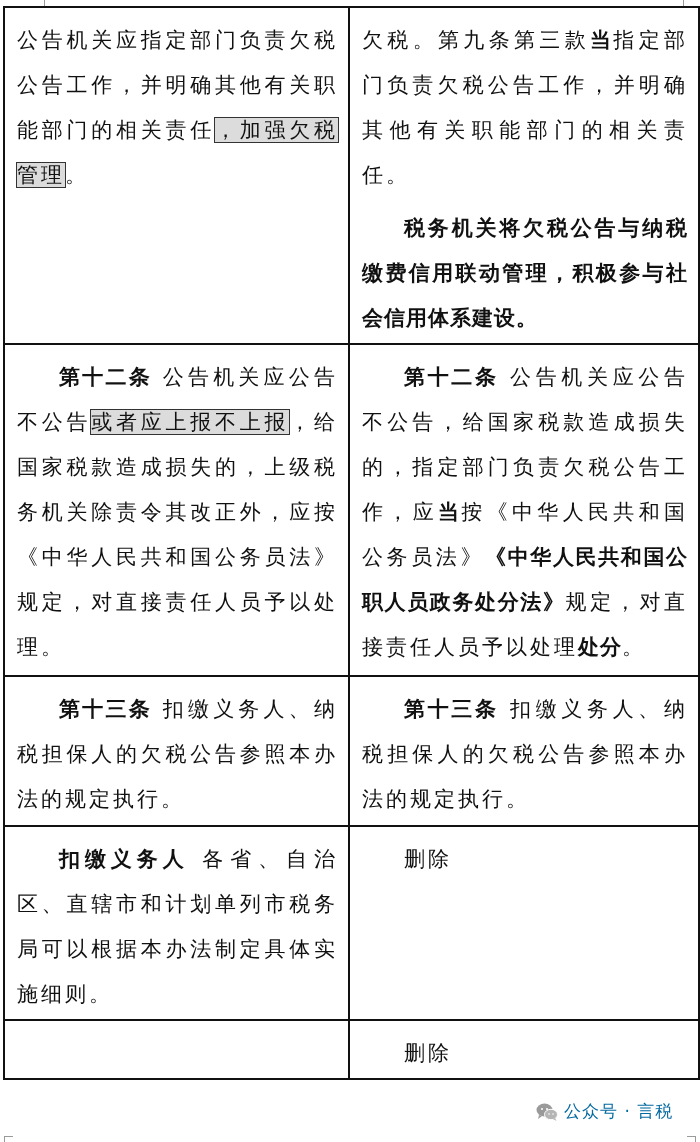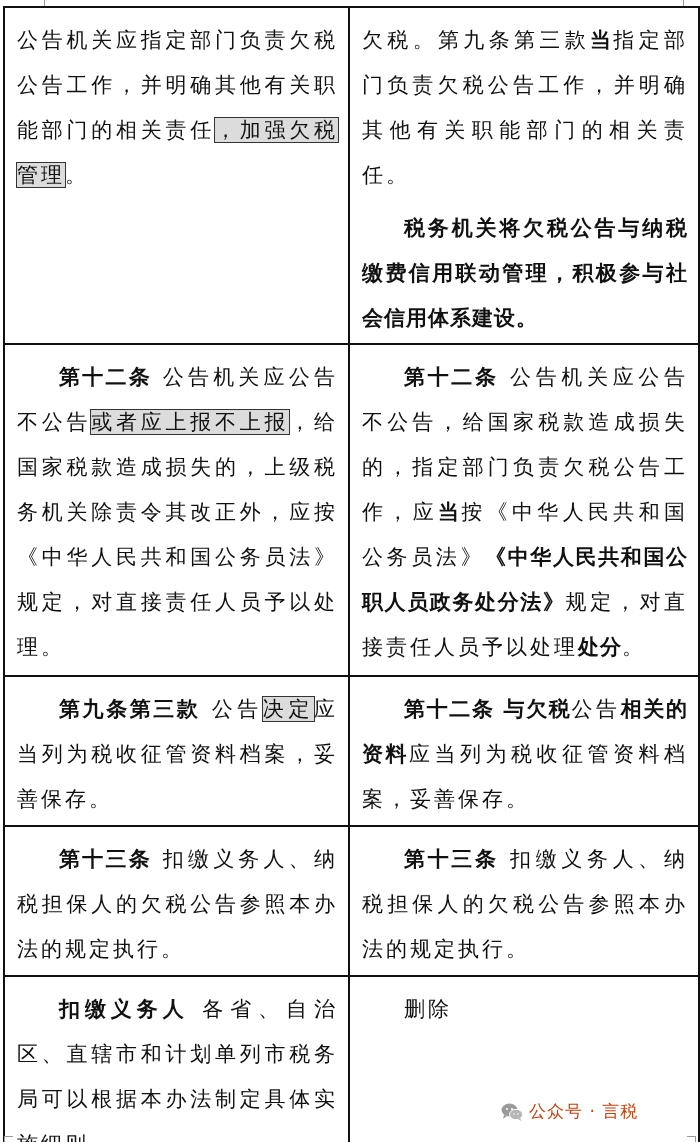--- a/index.html
+++ b/index.html
@@ -18,22 +18,22 @@
   .p { margin:2px; text-align:justify; }
   .indent { text-indent:42px; }
   b, .b { font-weight:bold; font-family:"DejaVu Sans","Liberation Sans",sans-serif; letter-spacing:1px; }
   .hl { background:#dcdcdc; outline:1.5px solid #333; }
   .r1 td { height:285px; }
   .r2 td { height:322px; }
   .r3 td { height:140px; }
   .r4 td { height:140px;border-radius:13px; }
   .r5 td { height:140px; }
   .r6 td { height:46px; }
-  .watermark { position:absolute; left:501px; top:1100px; font-family:"DejaVu Sans","Liberation Sans",sans-serif;
-               font-size:17px; color:#c2410c; letter-spacing:1px; display:flex; align-items:center; gap:6px; }
+  .watermark { position:absolute; left:536px; top:1100px; font-family:"DejaVu Sans","Liberation Sans",sans-serif;
+               font-size:17px; color:#0369a1; letter-spacing:1px; display:flex; align-items:center; gap:6px; }
   .wx-icon { width:22px; height:18px; position:relative; }
 </style>
 </head>
 <body>
 
 <div class="corner tl"></div>
 <div class="corner tr"></div>
 
 <table class="cmp">
   <colgroup>
@@ -54,28 +54,20 @@
 
   <tr class="r2">
     <td>
       <p class="p indent"><b>第十二条</b><span> 公告机关应公告不公告</span><span class="hl">或者应上报不上报</span><span>，给国家税款造成损失的，上级税务机关除责令其改正外，应按《中华人民共和国公务员法》规定，对直接责任人员予以处理。</span></p>
     </td>
     <td>
       <p class="p indent"><b>第十二条</b><span> 公告机关应公告不公告，给国家税款造成损失的，指定部门负责欠税公告工作，应</span><b>当</b><span>按《中华人民共和国公务员法》</span><b>《中华人民共和国公职人员政务处分法》</b><span>规定，对直接责任人员予以处理</span><b>处分</b><span>。</span></p>
     </td>
   </tr>
 
-  <tr class="r3">
-    <td>
-      <p class="p indent"><b>第九条第三款</b><span> 公告</span><span class="hl">决定</span><span>应当列为税收征管资料档案，妥善保存。</span></p>
-    </td>
-    <td>
-      <p class="p indent"><b>第十二条</b><b> 与欠税</b><span>公告</span><b>相关的资料</b><span>应当列为税收征管资料档案，妥善保存。</span></p>
-    </td>
-  </tr>
 
   <tr class="r4">
     <td>
       <p class="p indent"><b>第十三条</b><span> 扣缴义务人、纳税担保人的欠税公告参照本办法的规定执行。</span></p>
     </td>
     <td>
       <p class="p indent"><b>第十三条</b><span> 扣缴义务人、纳税担保人的欠税公告参照本办法的规定执行。</span></p>
     </td>
   </tr>
 

